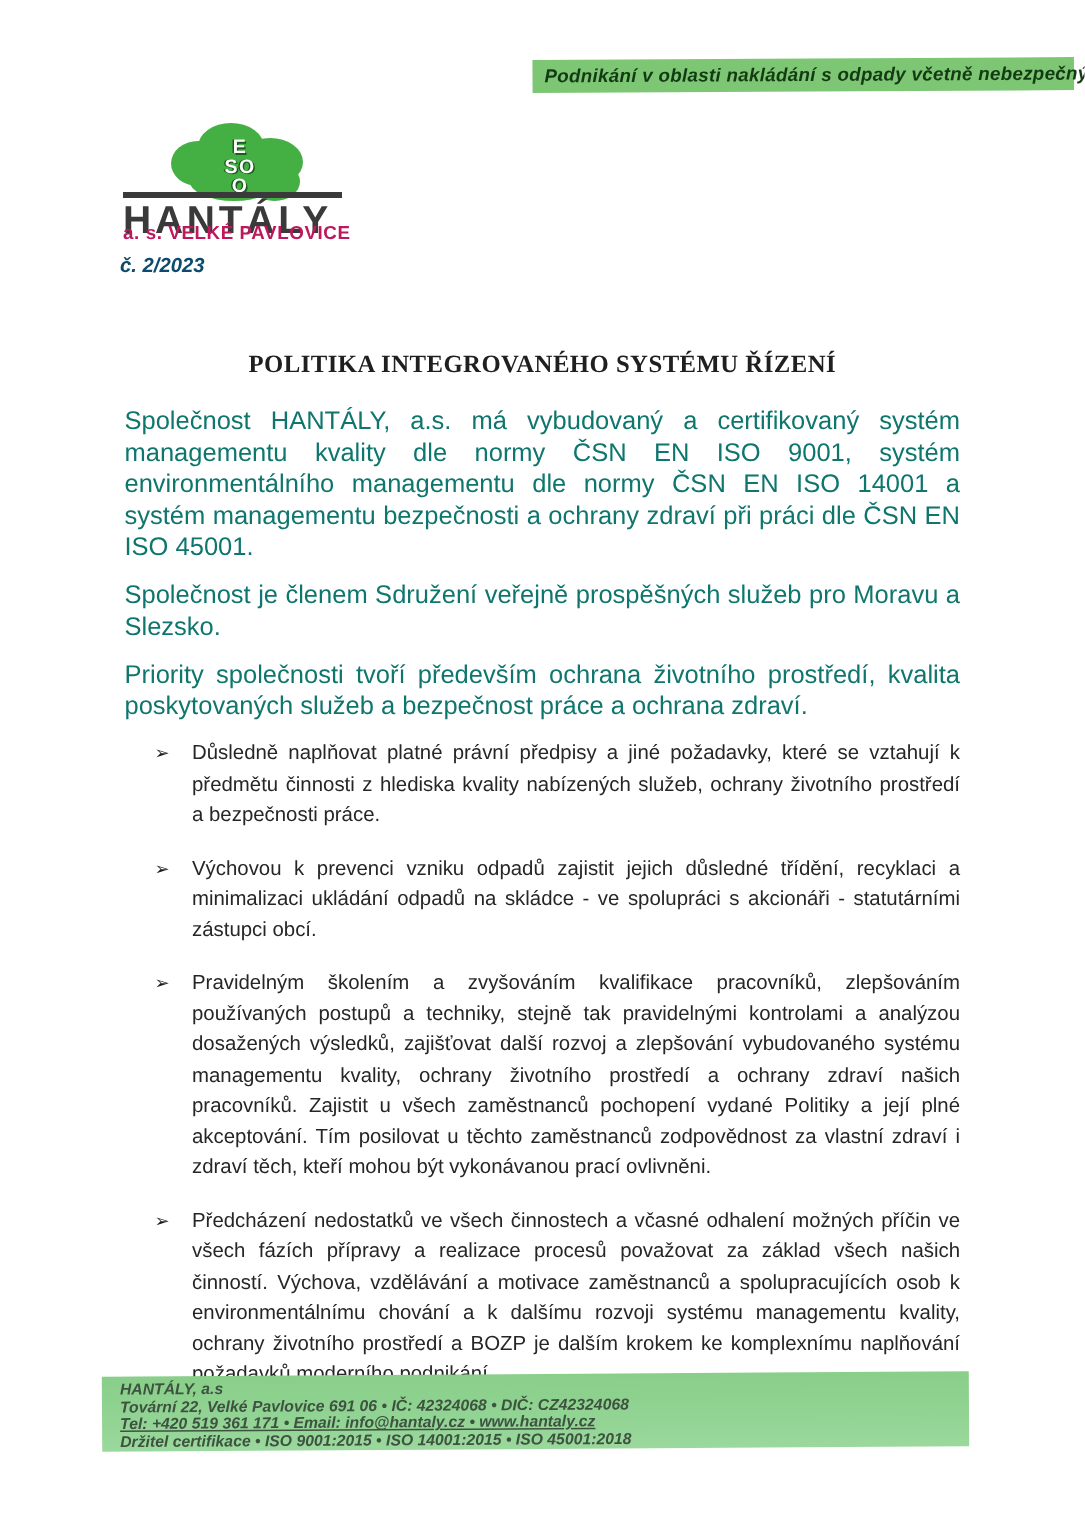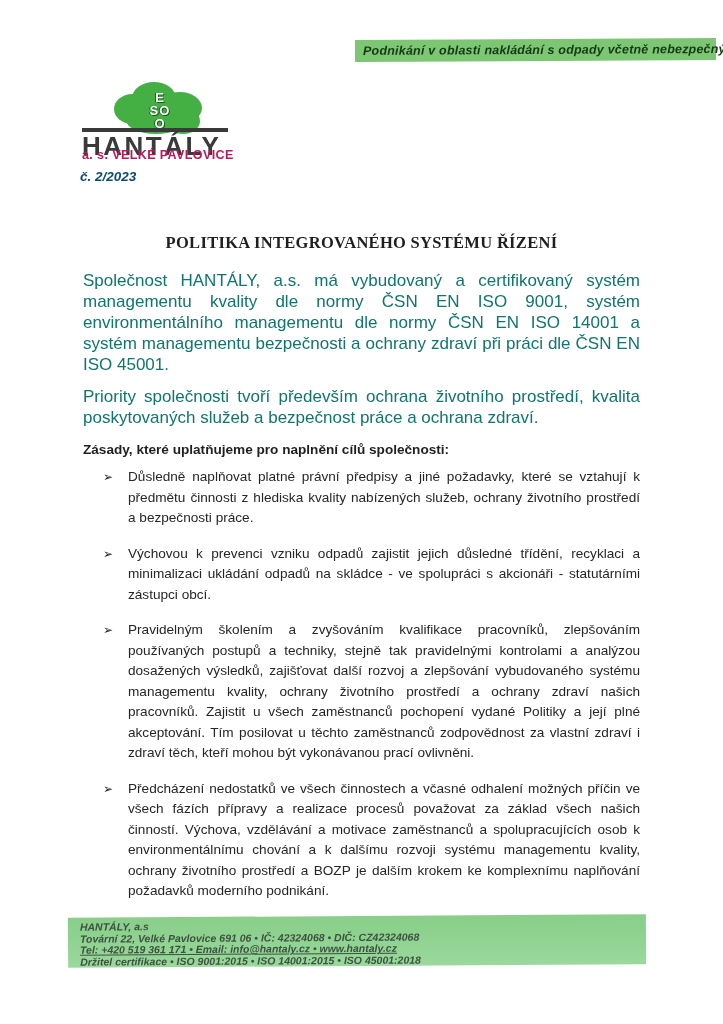--- a/index.html
+++ b/index.html
@@ -119,23 +119,23 @@
     <div class="brand-word">HANTÁLY</div>
     <div class="brand-sub">a. s. VELKÉ PAVLOVICE</div>
   </div>
 
   <div class="doc-number">č. 2/2023</div>
 
   <div class="content">
     <h1 class="doc-title">POLITIKA INTEGROVANÉHO SYSTÉMU ŘÍZENÍ</h1>
 
     <p class="para">Společnost HANTÁLY, a.s. má vybudovaný a  certifikovaný systém managementu kvality dle normy ČSN EN ISO 9001, systém environmentálního managementu dle normy ČSN EN ISO 14001  a systém managementu bezpečnosti a ochrany zdraví při práci dle ČSN EN ISO 45001.</p>
+    <p class="para">Společnost je členem Sdružení veřejně prospěšných služeb pro Moravu a Slezsko.</p>
     <p class="para last">Priority společnosti tvoří především ochrana životního prostředí,  kvalita poskytovaných služeb a bezpečnost práce a ochrana zdraví.</p>
 
-    <p class="principles-heading">Zásady, které uplatňujeme pro naplnění cílů společnosti:</p>
 
     <ul class="principles">
       <li>
         <span class="bullet">➢</span>
         <span>Důsledně naplňovat platné právní předpisy a jiné požadavky, které se vztahují k předmětu činnosti z hlediska  kvality nabízených služeb, ochrany životního prostředí a bezpečnosti práce.</span>
       </li>
       <li>
         <span class="bullet">➢</span>
         <span>Výchovou k prevenci vzniku odpadů zajistit jejich důsledné třídění, recyklaci a minimalizaci ukládání odpadů na skládce - ve spolupráci s akcionáři - statutárními zástupci obcí.</span>
       </li>

